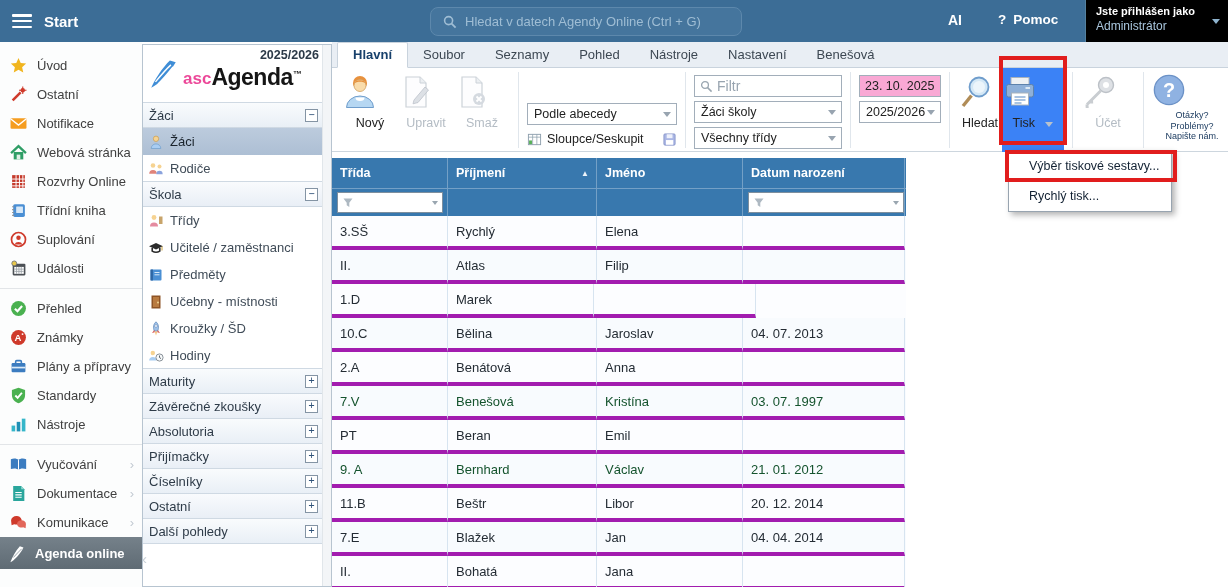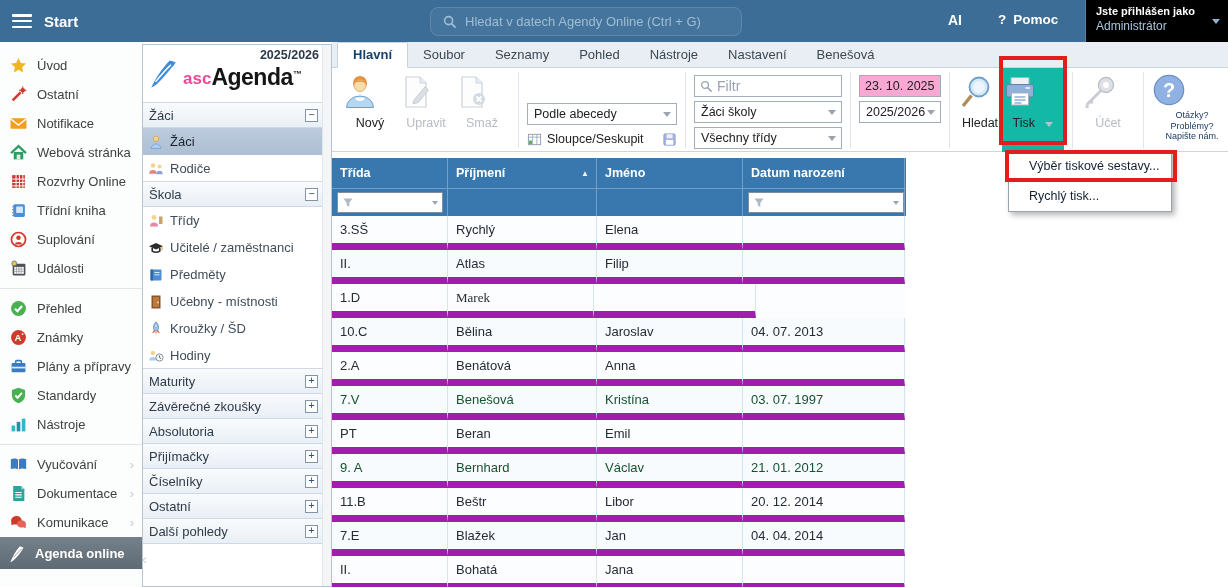--- a/index.html
+++ b/index.html
@@ -85,21 +85,21 @@
   .combo .car{position:absolute;right:5px;top:8px;width:0;height:0;border-left:4px solid transparent;border-right:4px solid transparent;
               border-top:5px solid #98a4b0;}
   .inputbox{height:20px;border:1px solid #a2aeba;background:#fff;font-size:14px;color:#98a4b0;display:flex;align-items:center;padding:0 5px;}
   .inputbox .si{width:13px;height:13px;margin-right:4px;}
   .iconrow{display:flex;align-items:center;gap:5px;font-size:12.5px;color:#222;height:20px;cursor:pointer;}
   .iconrow .ri{width:15px;height:15px;}
   .iconrow .ri svg{width:15px;height:15px;}
   .iconrow.dis{color:#b4bcc4;cursor:default;}
   .datebox{height:20px;border:1px solid #a2aeba;background:#f9a8d4;font-size:12.5px;color:#222;display:flex;align-items:center;padding:0 5px;}
   .g-hledat{width:44px;flex:0 0 44px;padding-top:6px;}
-  .g-tisk{width:62px;flex:0 0 62px;background:#14b8a6;height:84px;padding-top:6px;box-sizing:border-box;cursor:pointer;}
+  .g-tisk{width:62px;flex:0 0 62px;background:#3b82f6;height:84px;padding-top:6px;box-sizing:border-box;cursor:pointer;}
   .g-tisk .blb{display:inline-block;}
   .tisk-car{display:inline-block;width:0;height:0;border-left:4px solid transparent;border-right:4px solid transparent;
             border-top:5px solid #b8c2cc;margin-left:6px;}
   .g-ucet{width:54px;flex:0 0 54px;padding-top:6px;}
   .g-otaz{width:80px;flex:0 0 80px;text-align:center;padding-top:5px;cursor:pointer;}
   .g-otaz .qic{width:34px;height:34px;margin:0 auto;}
   .g-otaz .qic svg{width:34px;height:34px;}
   .contact{font-size:9px;color:#1d3c60;line-height:10.5px;margin-top:3px;}
 
   
@@ -110,21 +110,21 @@
   .sortmark{position:absolute;right:7px;font-size:8px;color:#eef4fa;}
   .g-filter{display:flex;height:27px;background:#3878ae;border-top:1px solid rgba(255,255,255,0.3);}
   .g-filter .fc{box-sizing:border-box;border-right:1px solid rgba(255,255,255,0.3);display:flex;align-items:center;}
   .fcombo{height:19px;background:#fff;border:1px solid #7e8f9e;margin-left:5px;display:flex;align-items:center;
           padding:0 4px;position:relative;cursor:pointer;}
   .fcombo .fi{width:12px;height:12px;}
   .fcombo .car{position:absolute;right:4px;top:8px;width:0;height:0;border-left:3.5px solid transparent;border-right:3.5px solid transparent;
                border-top:4px solid #9aa6b0;}
   .g-row{display:flex;height:34px;background:#fcfdff;cursor:pointer;}
   .g-row.alt{background:#f8fbfe;}
-  .g-row .td{box-sizing:border-box;border-right:1px solid #d7e4f0;border-bottom:7px solid #a21caf;font-size:13px;color:#242c34;
+  .g-row .td{box-sizing:border-box;border-right:1px solid #d7e4f0;border-bottom:4px solid #a21caf;font-size:13px;color:#242c34;
              display:flex;align-items:center;padding-left:8px;overflow:hidden;white-space:nowrap;}
   .g-row.inactive .td{color:#14532d;}
 
   
   .red-box{position:absolute;border:4px solid #e11d1d;z-index:60;pointer-events:none;}
   .printmenu{position:absolute;left:1008px;top:150px;width:162px;background:#fff;border:1px solid #98a4b0;
              box-shadow:3px 3px 6px rgba(0,0,0,0.3);z-index:50;}
   .pm-item{height:30px;line-height:30px;padding-left:20px;font-size:12.5px;color:#122132;cursor:pointer;white-space:nowrap;}
 </style>
 </head>
@@ -679,21 +679,21 @@
         <div class="td" style="width: 162px;"></div>
       </div>
       <div class="g-row alt">
         <div class="td" style="width: 116px;">II.</div>
         <div class="td" style="width: 149px;">Atlas</div>
         <div class="td" style="width: 146px;">Filip</div>
         <div class="td" style="width: 162px;"></div>
       </div>
       <div class="g-row">
         <div class="td" style="width: 116px;">1.D</div>
-        <div class="td" style="width: 146px; font-family: Liberation Serif, serif;">Marek</div>
+        <div class="td" style="width: 146px;">Marek</div>
         <div class="td" style="width: 162px;"></div>
       </div>
       <div class="g-row alt">
         <div class="td" style="width: 116px;">10.C</div>
         <div class="td" style="width: 149px;">Bělina</div>
         <div class="td" style="width: 146px;">Jaroslav</div>
         <div class="td" style="width: 162px;">04. 07. 2013</div>
       </div>
       <div class="g-row">
         <div class="td" style="width: 116px;">2.A</div>

